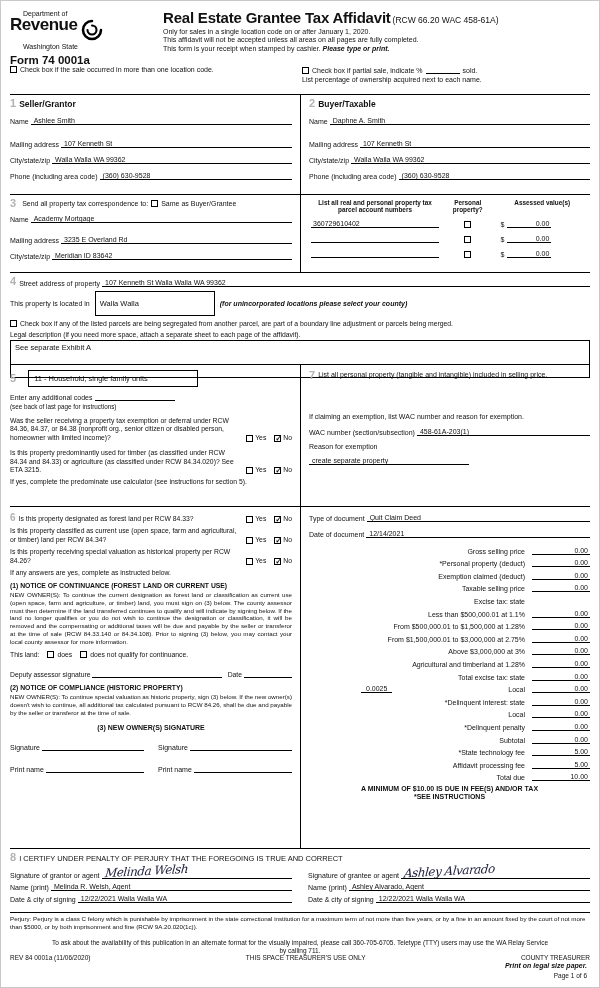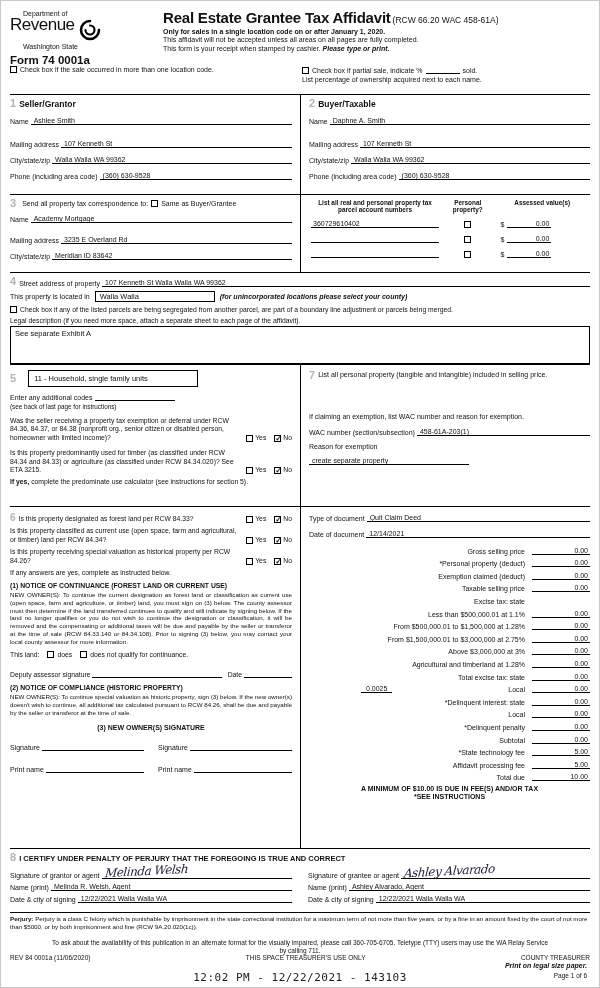--- a/index.html
+++ b/index.html
@@ -1,31 +1,31 @@
 <!DOCTYPE html>
 <html><head>
 <meta charset="utf-8">
 <style>
   *{margin:0;padding:0;box-sizing:border-box}
   html,body{background:#fff}
   body{width:600px;height:988px;font-family:"Liberation Sans",sans-serif;color:#111;font-size:7px}
   .page{width:600px;height:988px;padding:8px 9px 0 9px;border:1px solid #c9c9c9;overflow:hidden;position:relative;background:#fff}
-  .b{font-weight:bold}
+  .b{font-weight:normal}
   .bi{font-weight:bold;font-style:italic}
   .secnum{color:#b3b3b3;font-weight:bold;font-size:11px;line-height:1;margin-right:3px;flex:none}
   .cb{display:inline-block;width:7px;height:7px;border:1px solid #000;line-height:6px;font-size:8px;font-weight:bold;text-align:center;vertical-align:-1px;flex:none;background:#fff;overflow:visible}
   .fill{flex:1;border-bottom:1px solid #000;padding:0 3px;white-space:nowrap;min-height:8px}
   .frow{display:flex;align-items:flex-end;font-size:7px;margin-top:8px}
   .flabel{white-space:nowrap;flex:none;margin-right:2px}
   
   .header{display:flex;height:56px}
   .hleft{width:148px;flex:none;padding-top:1px}
   .logorow{display:flex;align-items:flex-start}
   .dept1{font-size:7px;margin-left:13px}
-  .dept2{font-size:17px;font-weight:normal;letter-spacing:-.5px;line-height:.95}
+  .dept2{font-size:17px;font-weight:bold;letter-spacing:-.5px;line-height:.95}
   .dept3{font-size:7px;margin-left:13px;margin-top:1px}
   .formno{font-size:11.5px;font-weight:bold;margin-top:4px}
   .logoswoosh{width:24px;height:24px;margin-left:3px;margin-top:1px}
   .hright{flex:1;padding-left:5px}
   .title{font-size:15px;font-weight:bold;letter-spacing:-.2px}
   .rcw{font-size:8.5px}
   .note{font-size:7px;margin-top:1.5px}
   .cbrow{display:flex;height:28px;font-size:7px;margin-top:1px}
   .cbhalf{width:50%;display:flex;align-items:flex-start;gap:3px;padding-right:6px}
   .cbhalf.v{flex-direction:column;gap:2px;padding-left:2px}
@@ -46,21 +46,21 @@
   .pc2{width:19%;padding:0 2px}
   .pc3{width:34%;padding:0 2px}
   .ptrow{display:flex;align-items:flex-end;margin-top:7px;font-size:7px}
   .ptrow .pc1 span{display:block;border-bottom:1px solid #000;text-align:left;padding:0 2px;min-height:8px}
   .ptrow .pc2{text-align:center}
   .ptrow .pc3{display:flex;justify-content:flex-start;align-items:flex-end;gap:3px;padding-left:6px}
   .pval{display:inline-block;width:44px;border-bottom:1px solid #000;text-align:right;padding-right:2px}
   .sec4{height:92px;padding-top:2px}
   .s4r1{display:flex;align-items:flex-end;margin-top:1px}
   .s4r2{display:flex;align-items:center;margin-top:4px;font-size:7px}
-  .locbox{display:inline-block;min-width:120px;border:1px solid #000;padding:0 4px;font-size:7.5px;margin:0 5px}
+  .locbox{display:inline-block;min-width:120px;border:1px solid #000;padding:7px 4px;font-size:7.5px;margin:0 5px}
   .s4r3{display:flex;align-items:center;gap:3px;margin-top:4px;font-size:6.8px}
   .s4r4{margin-top:4px;font-size:6.8px}
   .legalbox{border:1px solid #000;height:38px;margin-top:2px;padding:2px 4px;font-size:7.5px}
   .sec57{height:142px}
   .lutop{display:flex;align-items:center;margin-top:2px}
   .lubox{border:1px solid #000;padding:3px 5px;min-width:170px;font-size:7.5px;margin-left:9px}
   .smallnote{font-size:6.3px;margin-top:2px}
   .question{display:flex;margin-top:7px;font-size:6.8px;line-height:1.25}
   .qtext{flex:1;padding-right:5px}
   .yn{display:flex;align-items:center;gap:2px;flex:none;align-self:flex-end;font-size:6.8px}
@@ -541,19 +541,18 @@
   <div class="perjury">
     <span class="b">Perjury:</span>
     <span>Perjury is a class C felony which is punishable by imprisonment in the state correctional institution for a maximum term of not more than five years, or by a fine in an amount fixed by the court of not more than $5000, or by both imprisonment and fine (RCW 9A.20.020(1c)).</span>
   </div>
   <div class="alt">To ask about the availability of this publication in an alternate format for the visually impaired, please call 360-705-6705. Teletype (TTY) users may use the WA Relay Service by calling 711.</div>
   <div class="footrow">
     <span>REV 84 0001a (11/06/2020)</span>
     <span>THIS SPACE TREASURER'S USE ONLY</span>
     <span>COUNTY TREASURER</span>
   </div>
-  <div class="stamp">12:02 PM - 12/22/2021 - 143103</div>
   <div class="printnote">
     <div class="pn1">Print on legal size paper.</div>
     <div class="pn2">Page 1 of 6</div>
   </div>
 
 </div>
 
 </body></html>

